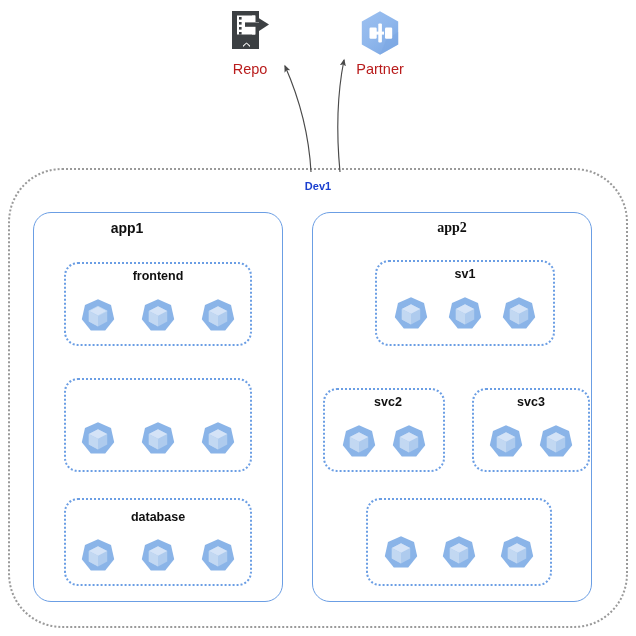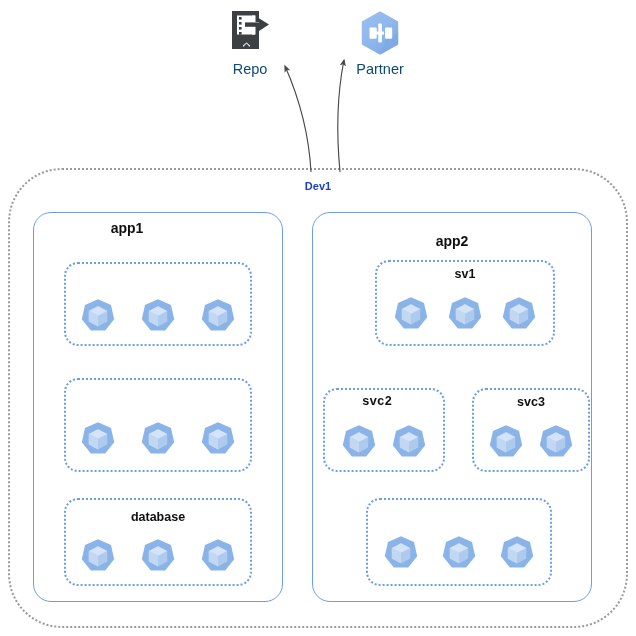--- a/index.html
+++ b/index.html
@@ -39,21 +39,21 @@
     color:#1a3fcf;font-weight:bold;font-size:11px;
     z-index:6;
   }
   .app-label{
     color:#101010;font-weight:bold;font-size:14px;z-index:6;
   }
   .svc-label{
     color:#101010;font-weight:bold;font-size:12.5px;z-index:6;
   }
   .ext-label{
-    color:#0c4a6e;font-weight:normal;font-size:14.5px;z-index:6;
+    color:#b91c1c;font-weight:normal;font-size:14.5px;z-index:6;
   }
 
   
   .pods{position:absolute;display:flex;justify-content:center;align-items:center;z-index:5;}
   .pod{display:block;}
 
   
   .ext-icon{position:absolute;z-index:6;}
 </style>
 </head>
@@ -146,20 +146,21 @@
   </div>
   <div class="lbl ext-label" style="left:336px;top:62px;width:88px;">Partner</div>
 
   <div class="box env-box" style="left:8px;top:168px;width:620px;height:460px;"></div>
   <div class="lbl env-label" style="left:258px;top:181px;width:120px;">Dev1</div>
 
   <div class="box app-box" style="left:33px;top:212px;width:250px;height:390px;"></div>
   <div class="lbl app-label" style="left:28px;top:221px;width:198px;">app1</div>
 
   <div class="box svc-box" style="left:64px;top:262px;width:188px;height:84px;"></div>
+  <div class="lbl svc-label" style="left:64px;top:270px;width:188px;">frontend</div>
   <div class="pods" style="left:64px;top:292px;width:188px;height:48px;gap:22px;">
     <svg class="pod" width="38" height="38" viewBox="0 0 38 38">
       <path d="M19,2.2 L32,8.1 L35.2,22.2 L26.2,33.5 L11.8,33.5 L2.8,22.2 L6,8.1 Z" fill="#8ab4e8"></path>
       <path d="M19,9.2 L28.2,14 L28.2,24.6 L19,29.4 L9.8,24.6 L9.8,14 Z" fill="#aecbee"></path>
       <path d="M19,9.2 L28.2,14 L19,18.8 L9.8,14 Z" fill="#d4e3f7"></path>
       <path d="M9.8,14 L19,18.8 L19,29.4 L9.8,24.6 Z" fill="#c2d8f2"></path>
       <path d="M19,9.2 L28.2,14 L19,18.8 L9.8,14 Z" fill="none" stroke="#bcd5f2" stroke-width="0.7"></path>
     </svg>
     <svg class="pod" width="38" height="38" viewBox="0 0 38 38">
       <path d="M19,2.2 L32,8.1 L35.2,22.2 L26.2,33.5 L11.8,33.5 L2.8,22.2 L6,8.1 Z" fill="#8ab4e8"></path>
@@ -214,21 +215,21 @@
     </svg>
     <svg class="pod" width="38" height="38" viewBox="0 0 38 38">
       <path d="M19,2.2 L32,8.1 L35.2,22.2 L26.2,33.5 L11.8,33.5 L2.8,22.2 L6,8.1 Z" fill="#8ab4e8"></path>
       <path d="M19,9.2 L28.2,14 L28.2,24.6 L19,29.4 L9.8,24.6 L9.8,14 Z" fill="#aecbee"></path>
       <path d="M19,9.2 L28.2,14 L19,18.8 L9.8,14 Z" fill="#d4e3f7"></path>
       <path d="M9.8,14 L19,18.8 L19,29.4 L9.8,24.6 Z" fill="#c2d8f2"></path>
     </svg>
   </div>
 
   <div class="box app-box" style="left:312px;top:212px;width:280px;height:390px;"></div>
-  <div class="lbl app-label" style="left:312px;top:234px;width:280px;">app2</div>
+  <div class="lbl app-label" style="left:312px;top:221px;width:280px;font-family:Liberation Serif, serif;">app2</div>
 
   <div class="box svc-box" style="left:375px;top:260px;width:180px;height:86px;"></div>
   <div class="lbl svc-label" style="left:375px;top:268px;width:180px;text-align:center;">sv1</div>
   <div class="pods" style="left:375px;top:291px;width:180px;height:46px;gap:16px;">
     <svg class="pod" width="38" height="38" viewBox="0 0 38 38">
       <path d="M19,2.2 L32,8.1 L35.2,22.2 L26.2,33.5 L11.8,33.5 L2.8,22.2 L6,8.1 Z" fill="#8ab4e8"></path>
       <path d="M19,9.2 L28.2,14 L28.2,24.6 L19,29.4 L9.8,24.6 L9.8,14 Z" fill="#aecbee"></path>
       <path d="M19,9.2 L28.2,14 L19,18.8 L9.8,14 Z" fill="#d4e3f7"></path>
       <path d="M9.8,14 L19,18.8 L19,29.4 L9.8,24.6 Z" fill="#c2d8f2"></path>
     </svg>
@@ -240,21 +241,21 @@
     </svg>
     <svg class="pod" width="38" height="38" viewBox="0 0 38 38">
       <path d="M19,2.2 L32,8.1 L35.2,22.2 L26.2,33.5 L11.8,33.5 L2.8,22.2 L6,8.1 Z" fill="#8ab4e8"></path>
       <path d="M19,9.2 L28.2,14 L28.2,24.6 L19,29.4 L9.8,24.6 L9.8,14 Z" fill="#aecbee"></path>
       <path d="M19,9.2 L28.2,14 L19,18.8 L9.8,14 Z" fill="#d4e3f7"></path>
       <path d="M9.8,14 L19,18.8 L19,29.4 L9.8,24.6 Z" fill="#c2d8f2"></path>
     </svg>
   </div>
 
   <div class="box svc-box" style="left:323px;top:388px;width:122px;height:84px;"></div>
-  <div class="lbl svc-label" style="left:316px;top:396px;width:122px;font-family:Liberation Mono, monospace;">svc2</div>
+  <div class="lbl svc-label" style="left:327px;top:396px;width:122px;">svc2</div>
   <div class="pods" style="left:323px;top:419px;width:122px;height:46px;gap:12px;">
     <svg class="pod" width="38" height="38" viewBox="0 0 38 38">
       <path d="M19,2.2 L32,8.1 L35.2,22.2 L26.2,33.5 L11.8,33.5 L2.8,22.2 L6,8.1 Z" fill="#8ab4e8"></path>
       <path d="M19,9.2 L28.2,14 L28.2,24.6 L19,29.4 L9.8,24.6 L9.8,14 Z" fill="#aecbee"></path>
       <path d="M19,9.2 L28.2,14 L19,18.8 L9.8,14 Z" fill="#d4e3f7"></path>
       <path d="M9.8,14 L19,18.8 L19,29.4 L9.8,24.6 Z" fill="#c2d8f2"></path>
     </svg>
     <svg class="pod" width="38" height="38" viewBox="0 0 38 38">
       <path d="M19,2.2 L32,8.1 L35.2,22.2 L26.2,33.5 L11.8,33.5 L2.8,22.2 L6,8.1 Z" fill="#8ab4e8"></path>
       <path d="M19,9.2 L28.2,14 L28.2,24.6 L19,29.4 L9.8,24.6 L9.8,14 Z" fill="#aecbee"></path>

